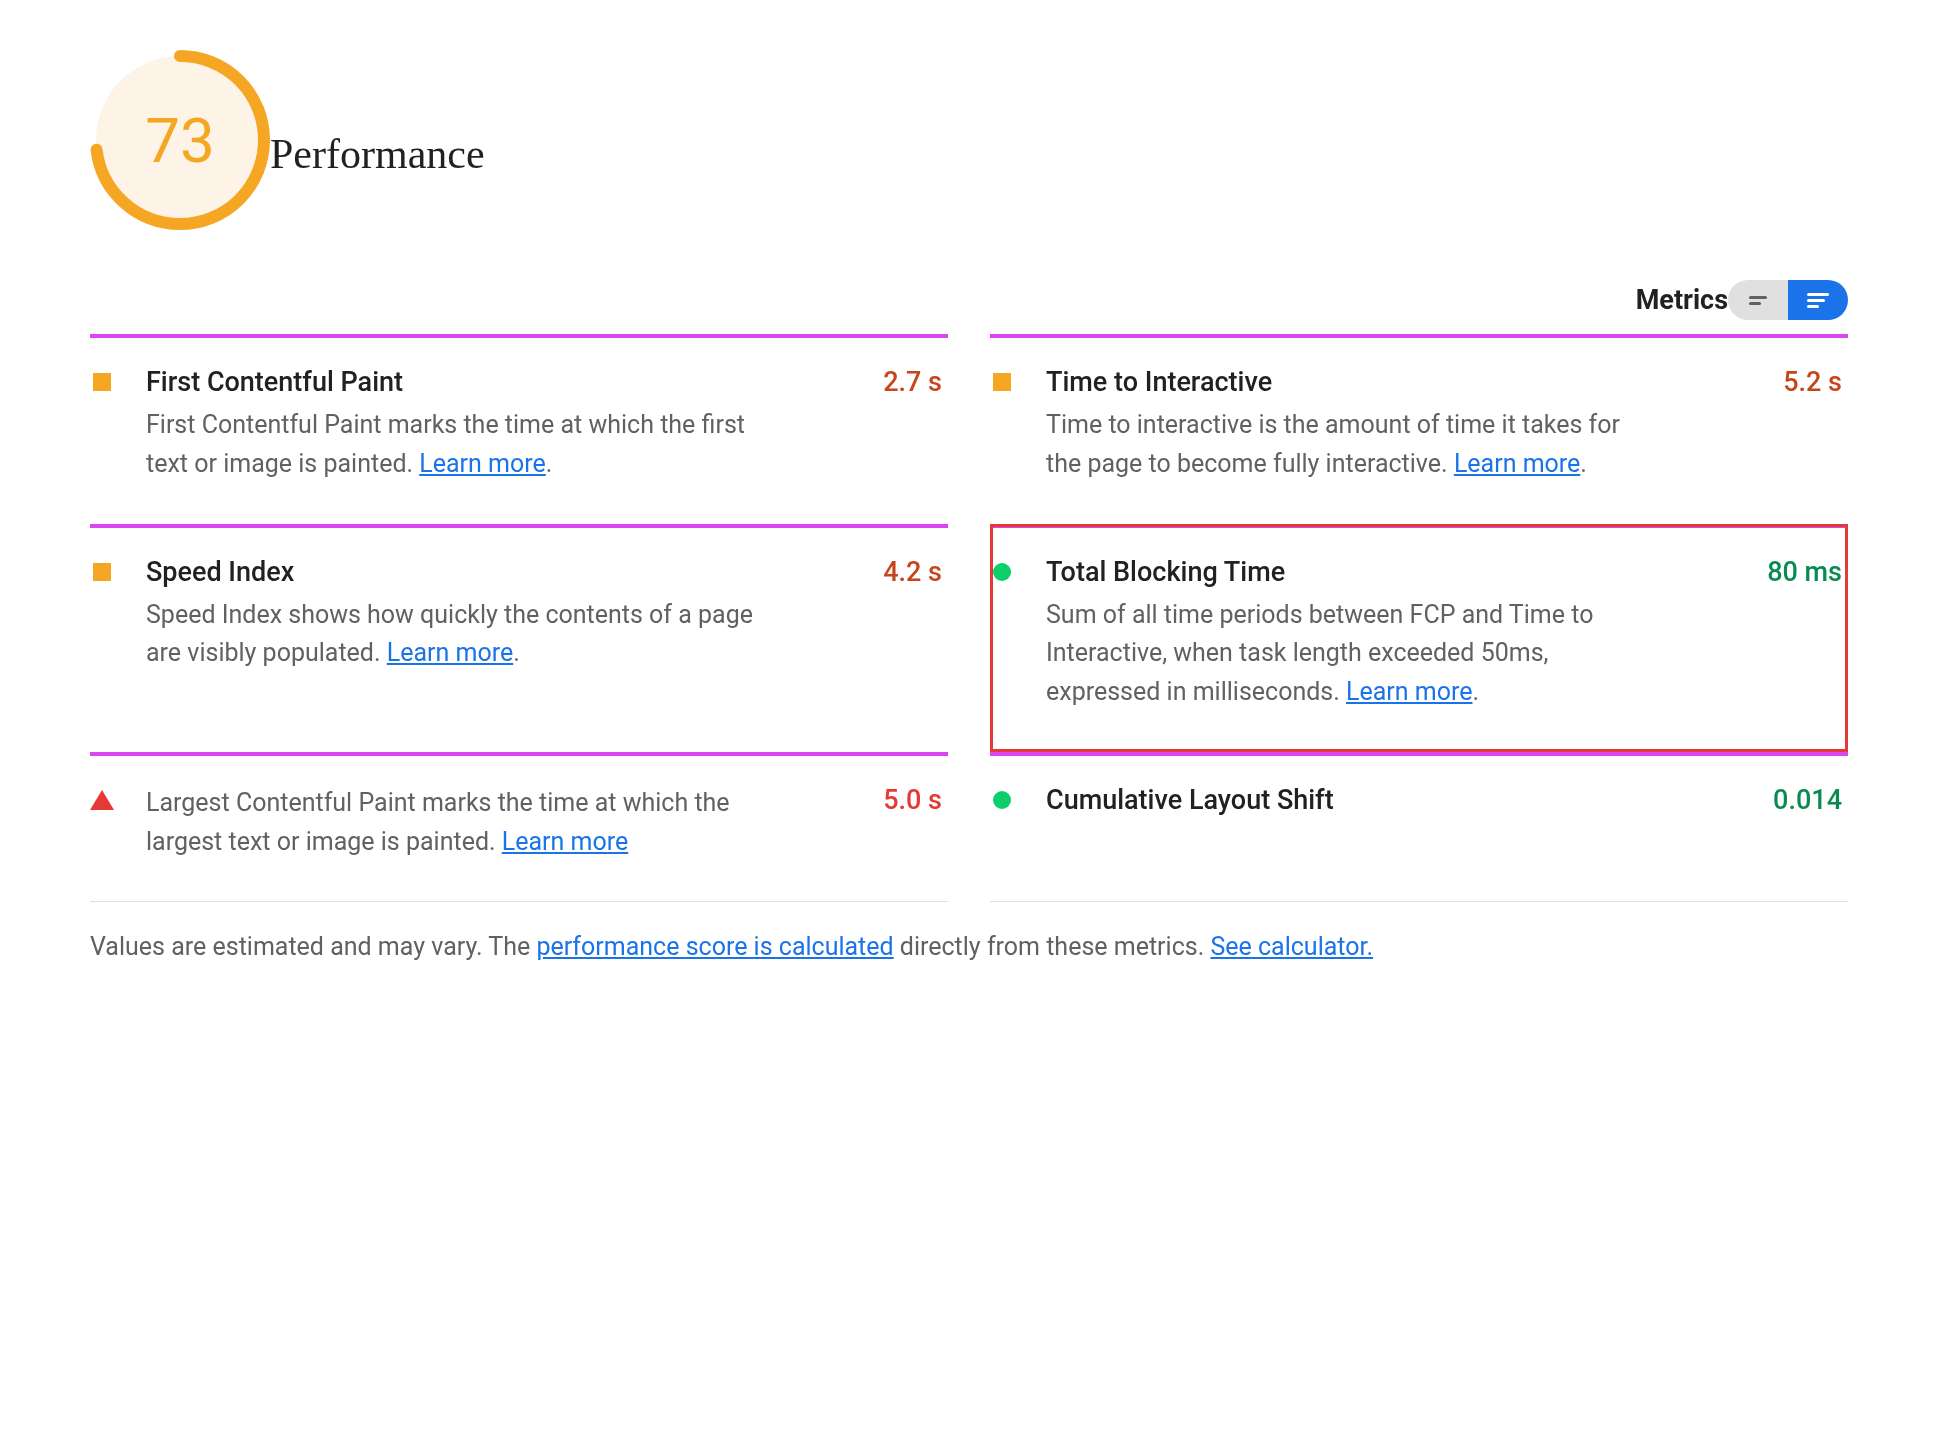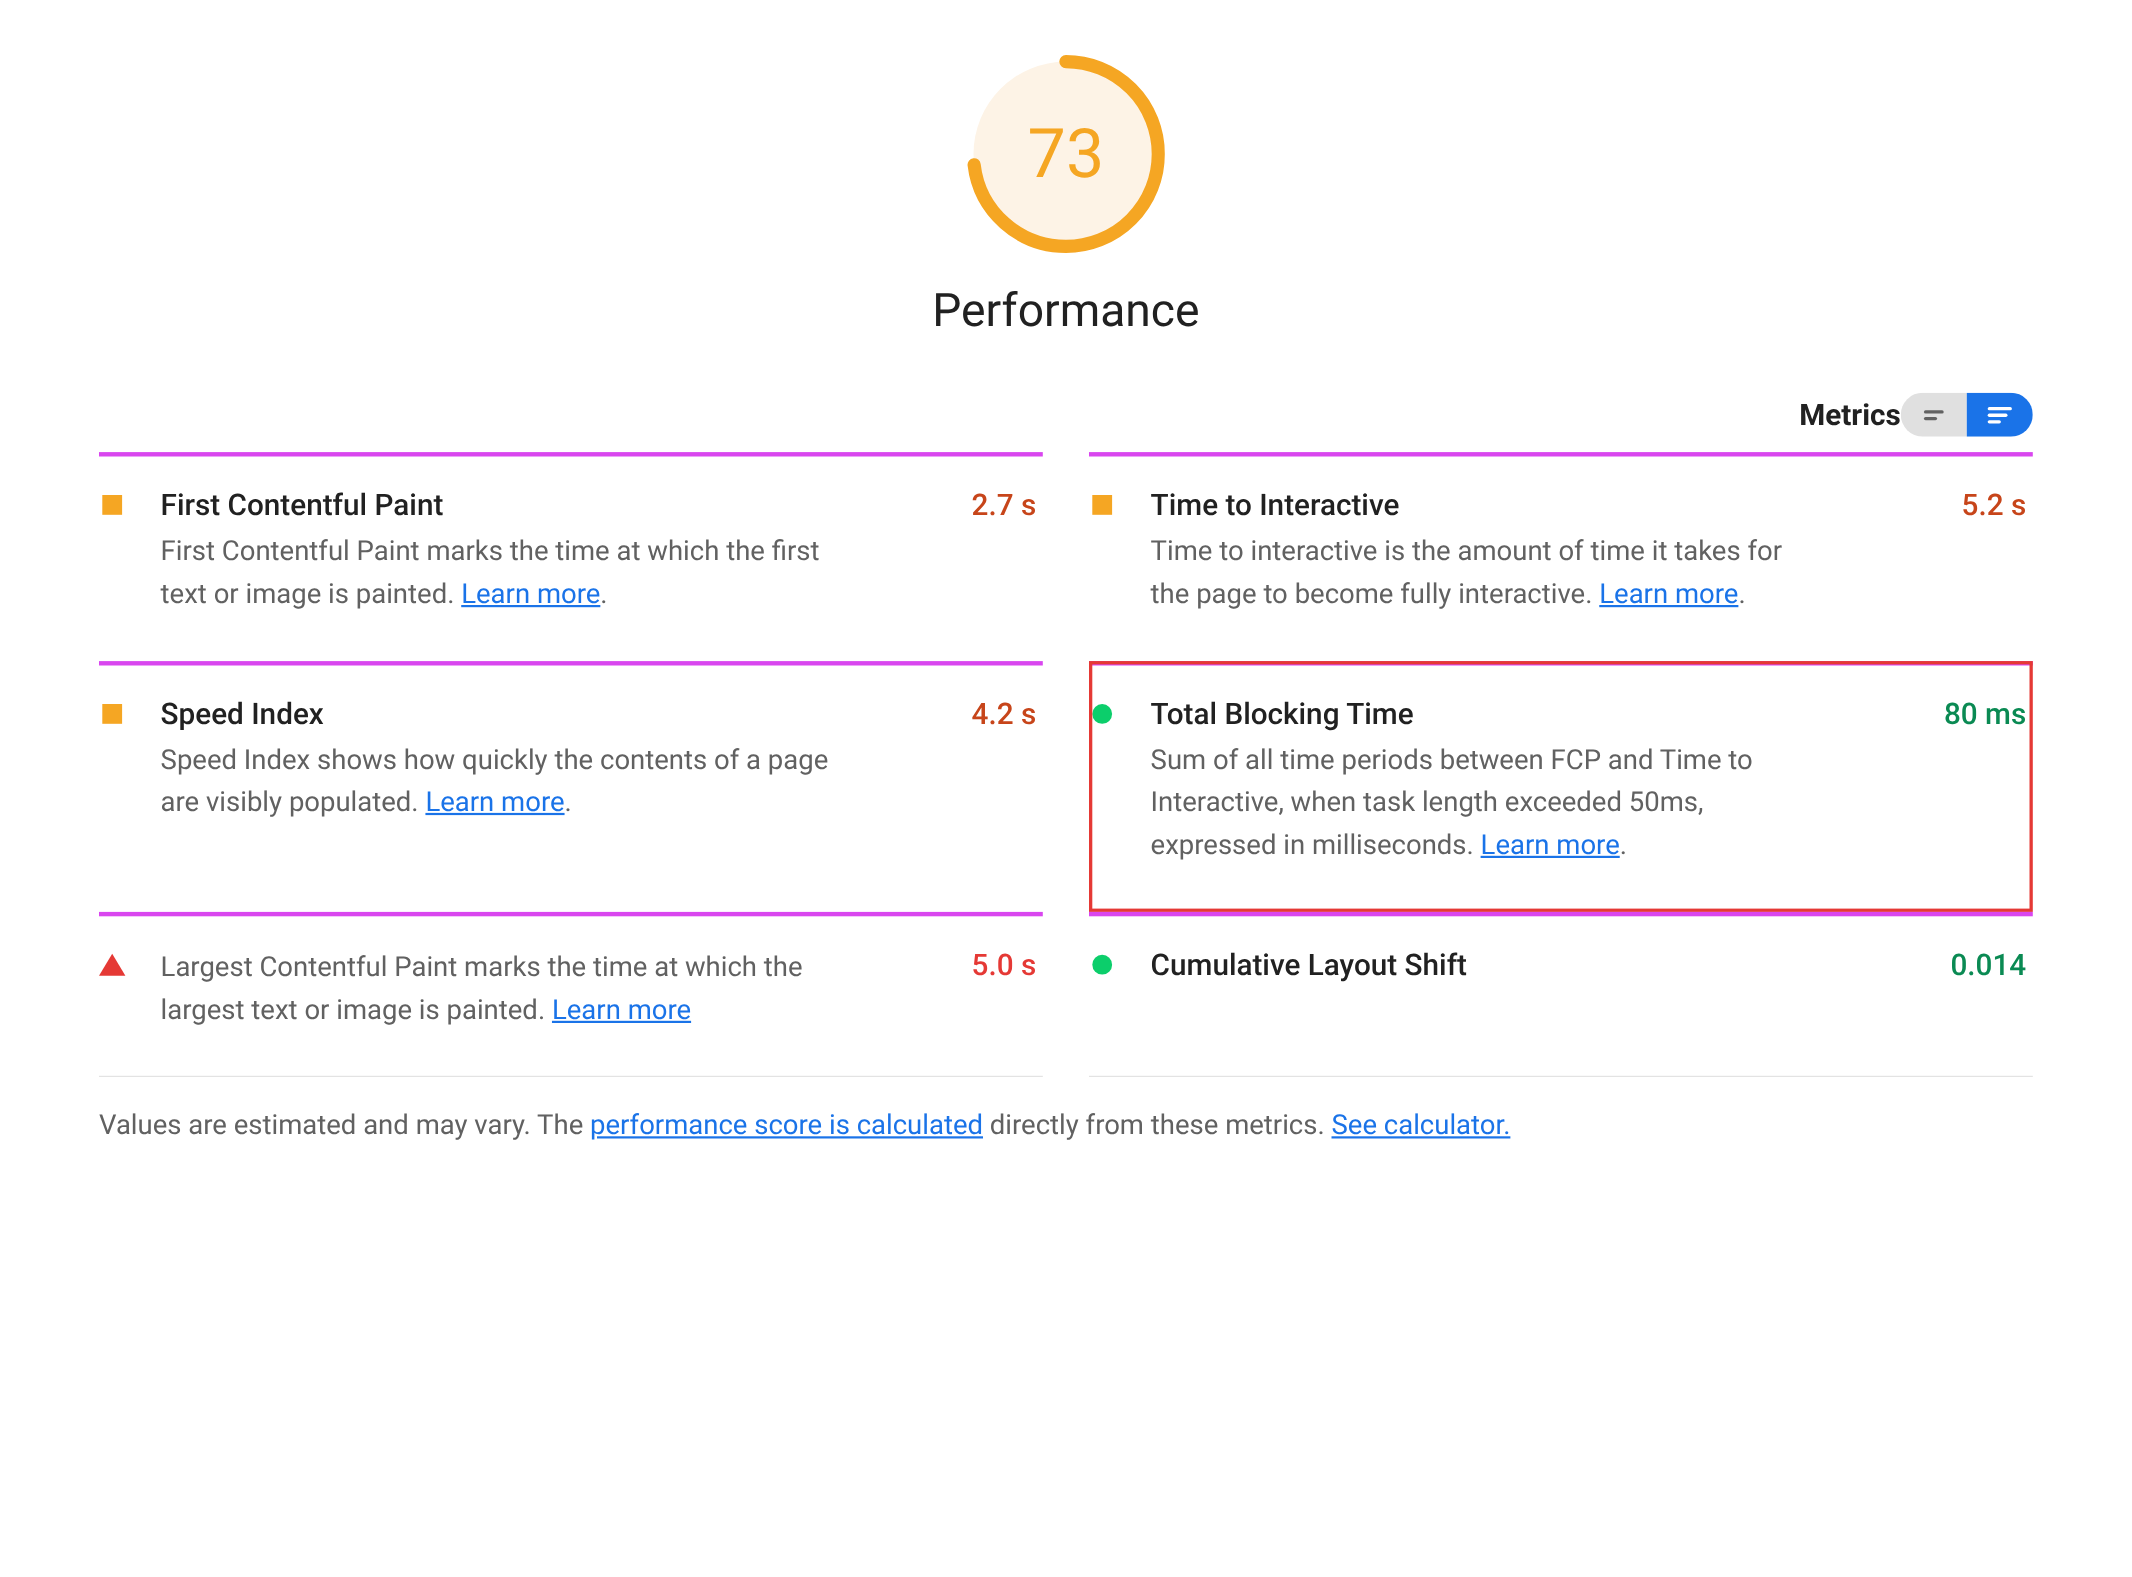--- a/index.html
+++ b/index.html
@@ -6,21 +6,21 @@
   body {
     font-family: Roboto, -apple-system, BlinkMacSystemFont, "Segoe UI", Helvetica, Arial, sans-serif;
     background: #fff;
     width: 1938px;
     height: 1434px;
     padding: 40px 90px;
     color: #212121;
   }
   .gauge-container {
     display: flex;
-    flex-direction: column;
+    flex-direction: row;
     align-items: center;
     margin-top: 10px;
     margin-bottom: 50px;
   }
   .gauge {
     width: 180px;
     height: 180px;
     position: relative;
   }
   .gauge-svg { transform: rotate(-90deg); }
@@ -37,20 +37,21 @@
     transform: translate(-50%, -50%);
     font-size: 62px;
     font-weight: 400;
     color: #f5a623;
   }
   .category-title {
     font-size: 42px;
     color: #212121;
     margin-top: 28px;
     font-weight: 400;
+    font-family: Liberation Serif, serif;
   }
   .metrics-header {
     display: flex;
     justify-content: flex-end;
     align-items: center;
     padding-bottom: 14px;
   }
   .metrics-heading {
     font-size: 27px;
     font-weight: 700;

